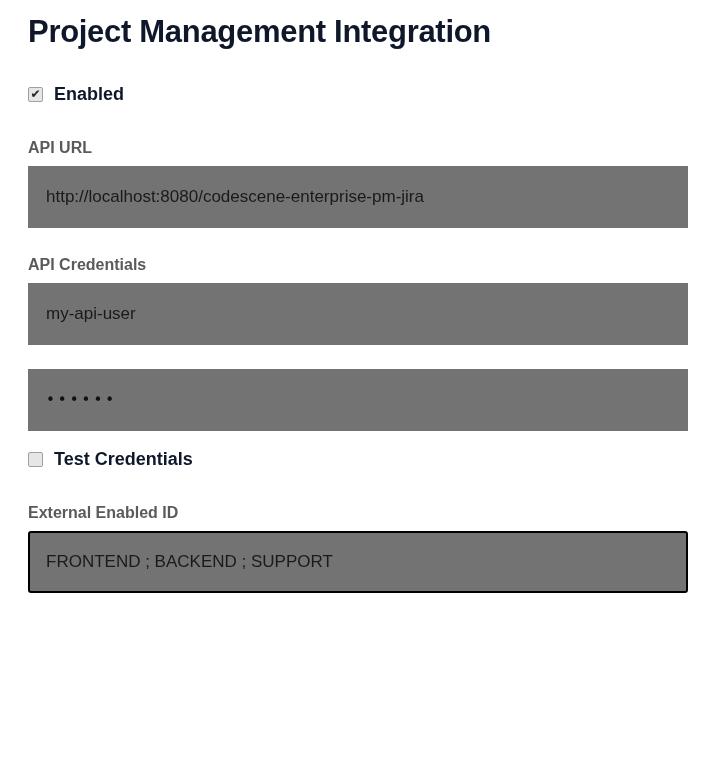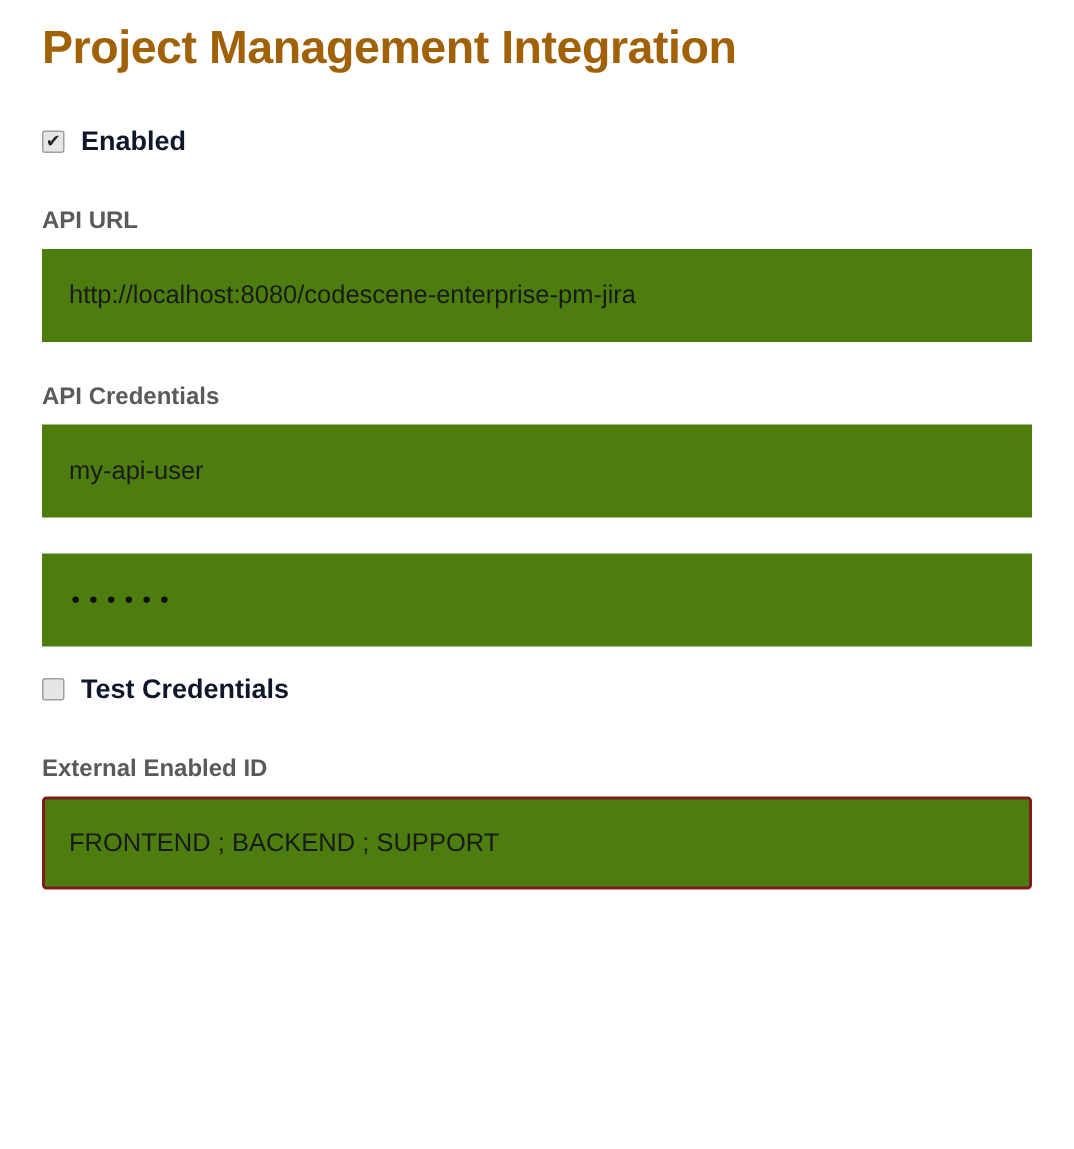--- a/index.html
+++ b/index.html
@@ -15,21 +15,21 @@
     overflow: hidden;
   }
   .page {
     padding: 14px 28px 0 28px;
     box-sizing: border-box;
     width: 716px;
   }
   .page-title {
     font-size: 31px;
     font-weight: bold;
-    color: #a16207;
+    color: #0f172a;
     letter-spacing: -0.3px;
     margin: 0 0 34px 0;
     line-height: 1.15;
   }
   .checkbox-row {
     display: flex;
     align-items: center;
     margin-bottom: 34px;
   }
   .cb {
@@ -57,35 +57,35 @@
     font-weight: bold;
     color: #0f172a;
   }
   .field-label {
     font-size: 16px;
     font-weight: bold;
     color: #5a5a5a;
     margin-bottom: 9px;
   }
   .input {
-    background: #4d7c0f;
+    background: #737373;
     border: none;
     height: 62px;
     line-height: 50px;
     font-size: 17px;
     color: #1a1a1a;
     padding: 0 18px;
     box-sizing: border-box;
     width: 100%;
     font-family: "Liberation Sans", sans-serif;
     display: block;
     outline: none;
   }
   .input.focused {
-    border: 2px solid #7f1d1d;
+    border: 2px solid #000000;
     border-radius: 3px;
     padding: 18px 16px;
   }
   .input.pw {
     font-size: 15px;
     letter-spacing: 3px;
     font-family: "DejaVu Sans", sans-serif;
     color: #111;
   }
   .group { margin-bottom: 18px; }

